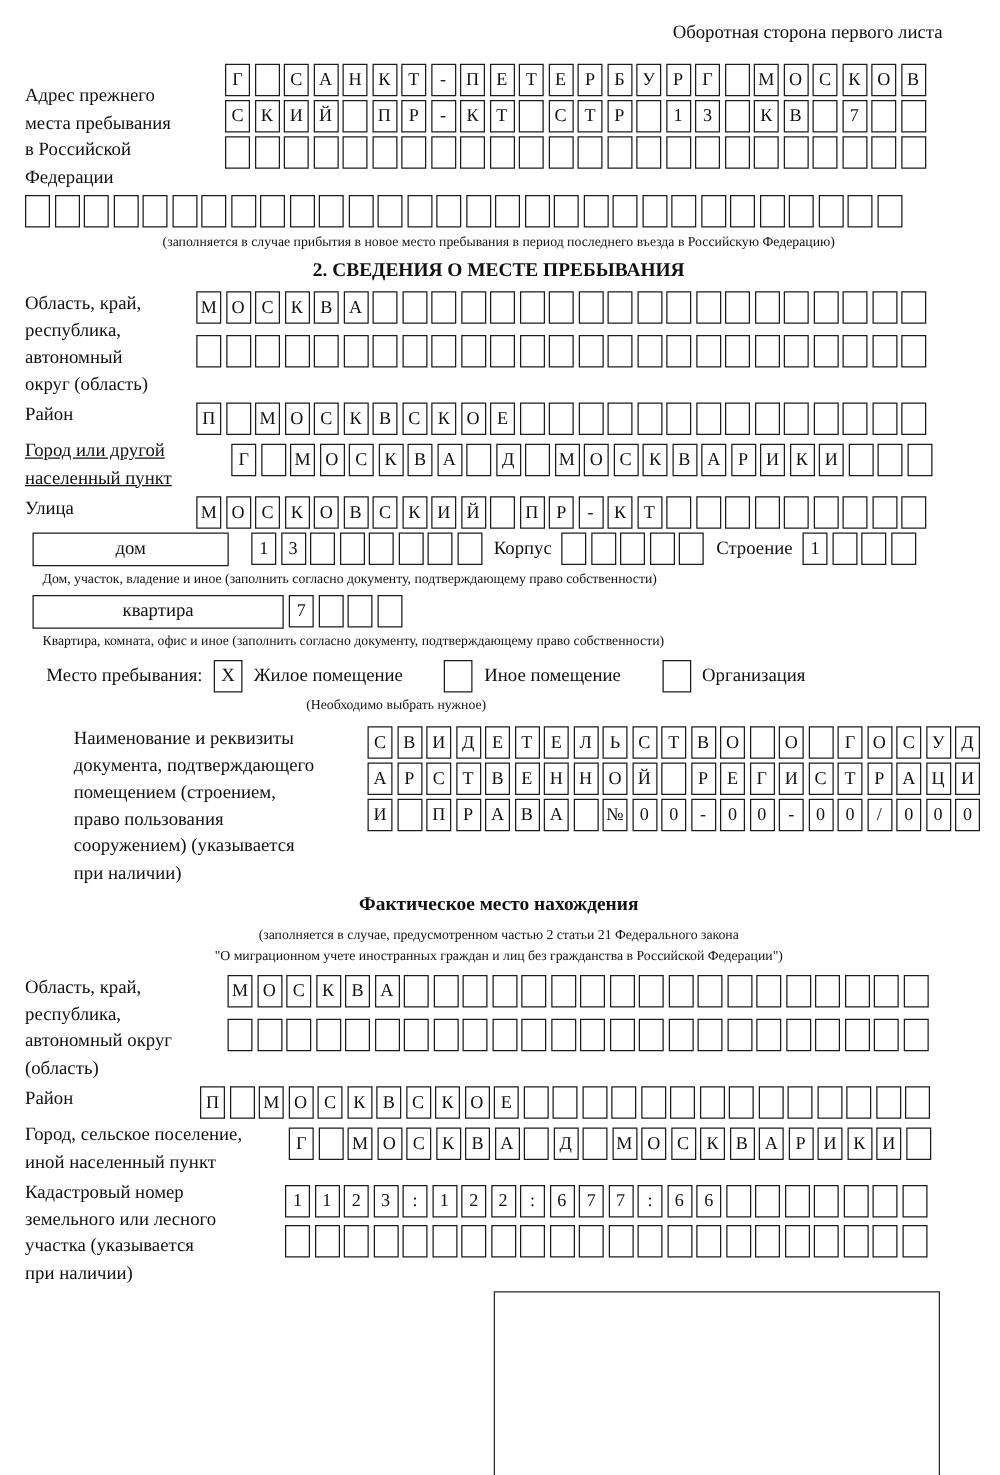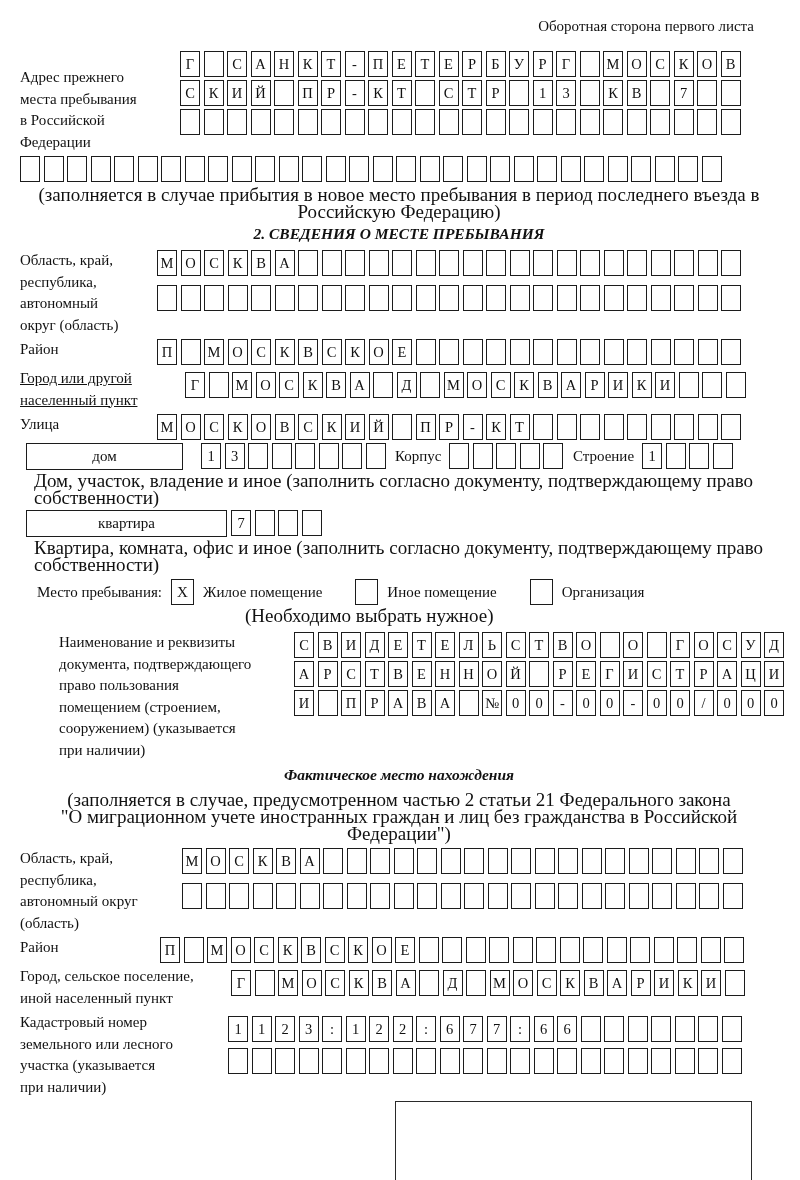--- a/index.html
+++ b/index.html
@@ -23,27 +23,27 @@
   .cellrow{display:flex;}
   .cell{
     box-sizing:border-box;flex-shrink:0;
     width:20px;height:26px;margin-right:3.5px;
     border:1.6px solid #1c1c1c;background:#fff;
     display:flex;align-items:center;justify-content:center;
     font-size:14.5px;line-height:1;
   }
   .w160{width:160px;margin-top:16px;} .w137{width:137px;} .w165{width:165px;text-decoration:underline;} .w235{width:235px;margin-left:39px;}
   .w162{width:162px;} .w140{width:140px;} .w211{width:211px;} .w208{width:208px;}
-  .caption{font-size:19px;line-height:17px;}
+  .caption{font-size:11px;line-height:17px;}
   .center{text-align:center;}
   .ml14{margin-left:14px;}
   .ml225{margin-left:225px;}
   .mt4{margin-top:4px;}
   .mb4{margin-bottom:4px;} .mb6{margin-bottom:6px;} .mb8{margin-bottom:8px;}
-  .sec-title{text-align:center;font-weight:bold;font-size:15.5px;margin:5px 0 7px 0;font-style:italic;}
+  .sec-title{text-align:center;font-weight:bold;font-size:15.5px;margin:5px 0 7px 0;}
   .domrow{display:flex;align-items:flex-start;margin-left:6px;margin-bottom:2px;}
   .wide-box{
     box-sizing:border-box;height:27px;border:1.6px solid #1c1c1c;
     display:flex;align-items:center;justify-content:center;
     font-size:15px;flex-shrink:0;background:#fff;
   }
   .wb157{width:157px;margin-right:18px;}
   .wb201{width:201px;margin-right:4px;}
   .inline-label{font-size:15px;line-height:27px;padding:0 8px 0 6px;flex-shrink:0;}
   .placerow{display:flex;align-items:center;margin-left:17px;margin-bottom:2px;font-size:15px;}
@@ -398,22 +398,22 @@
     <span class="opt">Иное помещение</span>
     <span class="chk"></span>
     <span class="opt">Организация</span>
   </div>
   <div class="caption ml225 mb8">(Необходимо выбрать нужное)</div>
 
   <div class="band">
     <div class="band-label w235">
       <div>Наименование и реквизиты</div>
       <div>документа, подтверждающего</div>
+      <div>помещением (строением,</div>
       <div>право пользования</div>
-      <div>помещением (строением,</div>
       <div>сооружением) (указывается</div>
       <div>при наличии)</div>
     </div>
     <div class="rows g3">
       <div class="cellrow">
           <span class="cell">С</span>
           <span class="cell">В</span>
           <span class="cell">И</span>
           <span class="cell">Д</span>
           <span class="cell">Е</span>

